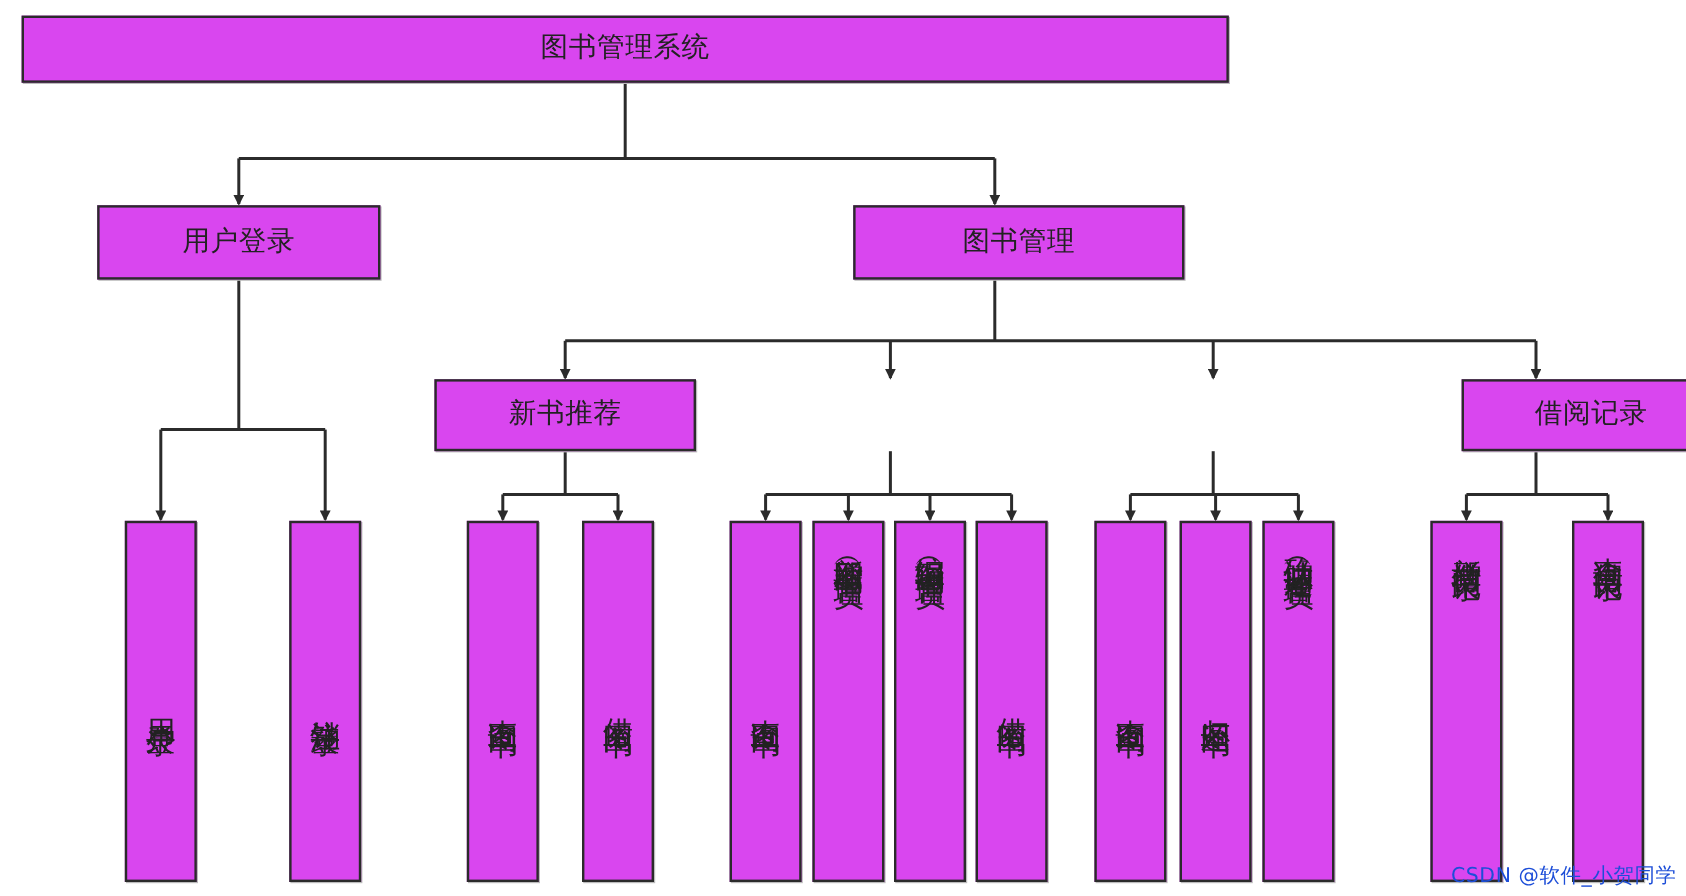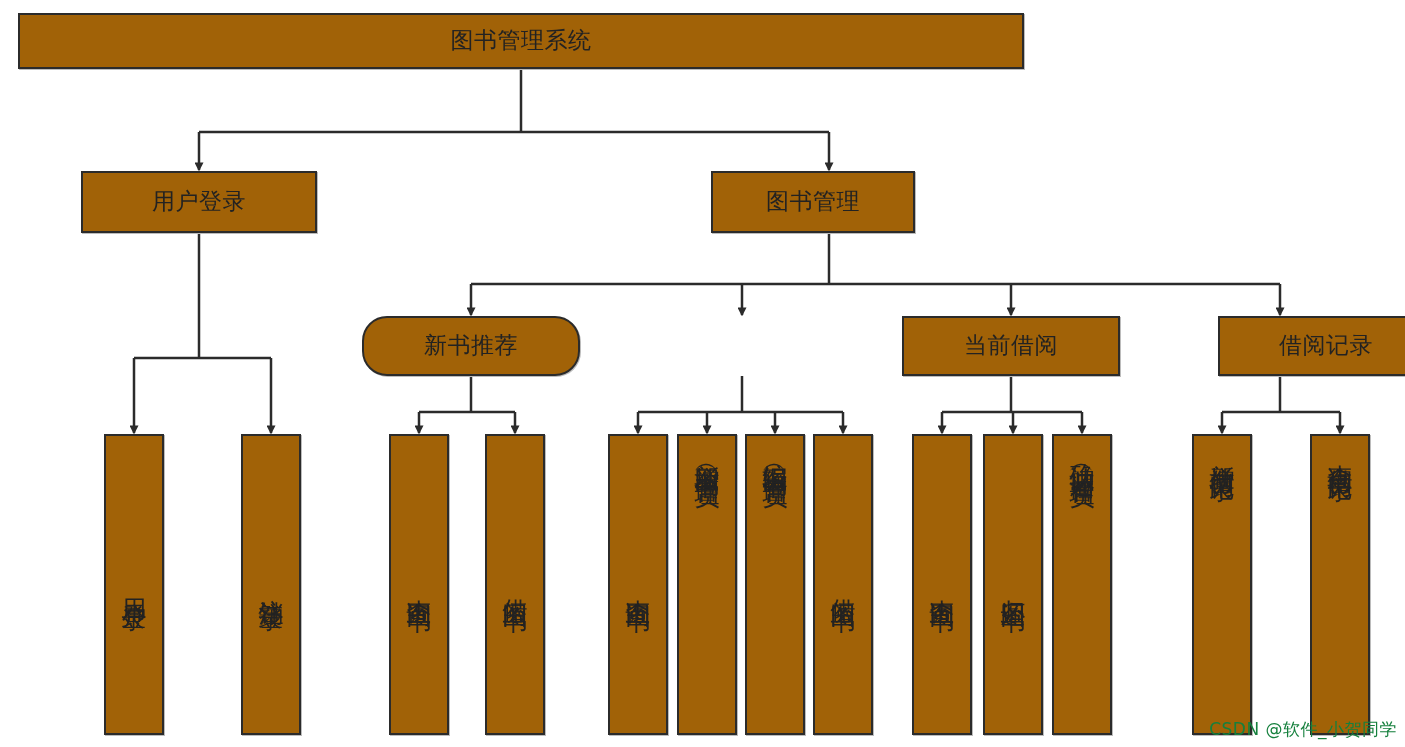--- a/index.html
+++ b/index.html
@@ -23,21 +23,21 @@
     left: 0;
     top: 0;
     width: 1405px;
     height: 747px;
     pointer-events: none;
   }
   .node {
     position: absolute;
     box-sizing: border-box;
     border: 2.5px solid #2b2b2b;
-    background: #a16207;
+    background: #d946ef;
     display: flex;
     align-items: center;
     justify-content: center;
     color: #222222;
     box-shadow: 1px 1px 0 #bcbcbc;
   }
   .node .label {
     display: block;
     text-align: center;
     line-height: 1.18;
@@ -62,21 +62,21 @@
   }
   .node.vertical.center-v {
     align-items: center;
     padding-top: 0;
   }
   .watermark {
     position: absolute;
     right: 8px;
     bottom: 6px;
     font-size: 17px;
-    color: #15803d;
+    color: #1d4ed8;
     letter-spacing: 0.5px;
     white-space: nowrap;
     font-family: "DejaVu Sans", "Liberation Sans", sans-serif;
   }
 </style>
 </head>
 <body>
 
 <div id="diagram">
 
@@ -124,32 +124,29 @@
   </svg>
 
   <div class="node horizontal" id="node-root" style="left: 18px; top: 13px; width: 1006px; height: 56px;">
     <span class="label">图书管理系统</span>
   </div>
 
   <div class="node horizontal" id="node-user-login" style="left: 81px; top: 171px; width: 236px; height: 62px;">
     <span class="label">用户登录</span>
   </div>
 
-  <div class="node horizontal" id="node-book-management" style="left: 711px; top: 171px; width: 204px; height: 62px;">
+  <div class="node horizontal" id="node-book-management" style="left: 711px; top: 171px; width: 276px; height: 62px;">
     <span class="label">图书管理</span>
   </div>
 
-  <div class="node horizontal" id="node-new-book-recommend" style="left: 362px; top: 316px; width: 218px; height: 60px; border-radius: 25px;">
+  <div class="node horizontal" id="node-new-book-recommend" style="left: 362px; top: 316px; width: 218px; height: 60px;">
     <span class="label">新书推荐</span>
   </div>
 
 
-  <div class="node horizontal" id="node-current-borrow" style="left: 902px; top: 316px; width: 218px; height: 60px;">
-    <span class="label">当前借阅</span>
-  </div>
 
   <div class="node horizontal" id="node-borrow-record" style="left: 1172px; top: 316px; width: 216px; height: 60px; margin-left: 46px;">
     <span class="label">借阅记录</span>
   </div>
 
   <div id="leaf-container">
       <div class="node vertical center-v" id="node-leaf-user-login" style="left: 104px; top: 434px; width: 60px; height: 301px;">
         <span class="label">用户登录</span>
       </div>
       <div class="node vertical center-v" id="node-leaf-user-logout" style="left: 241px; top: 434px; width: 60px; height: 301px;">

